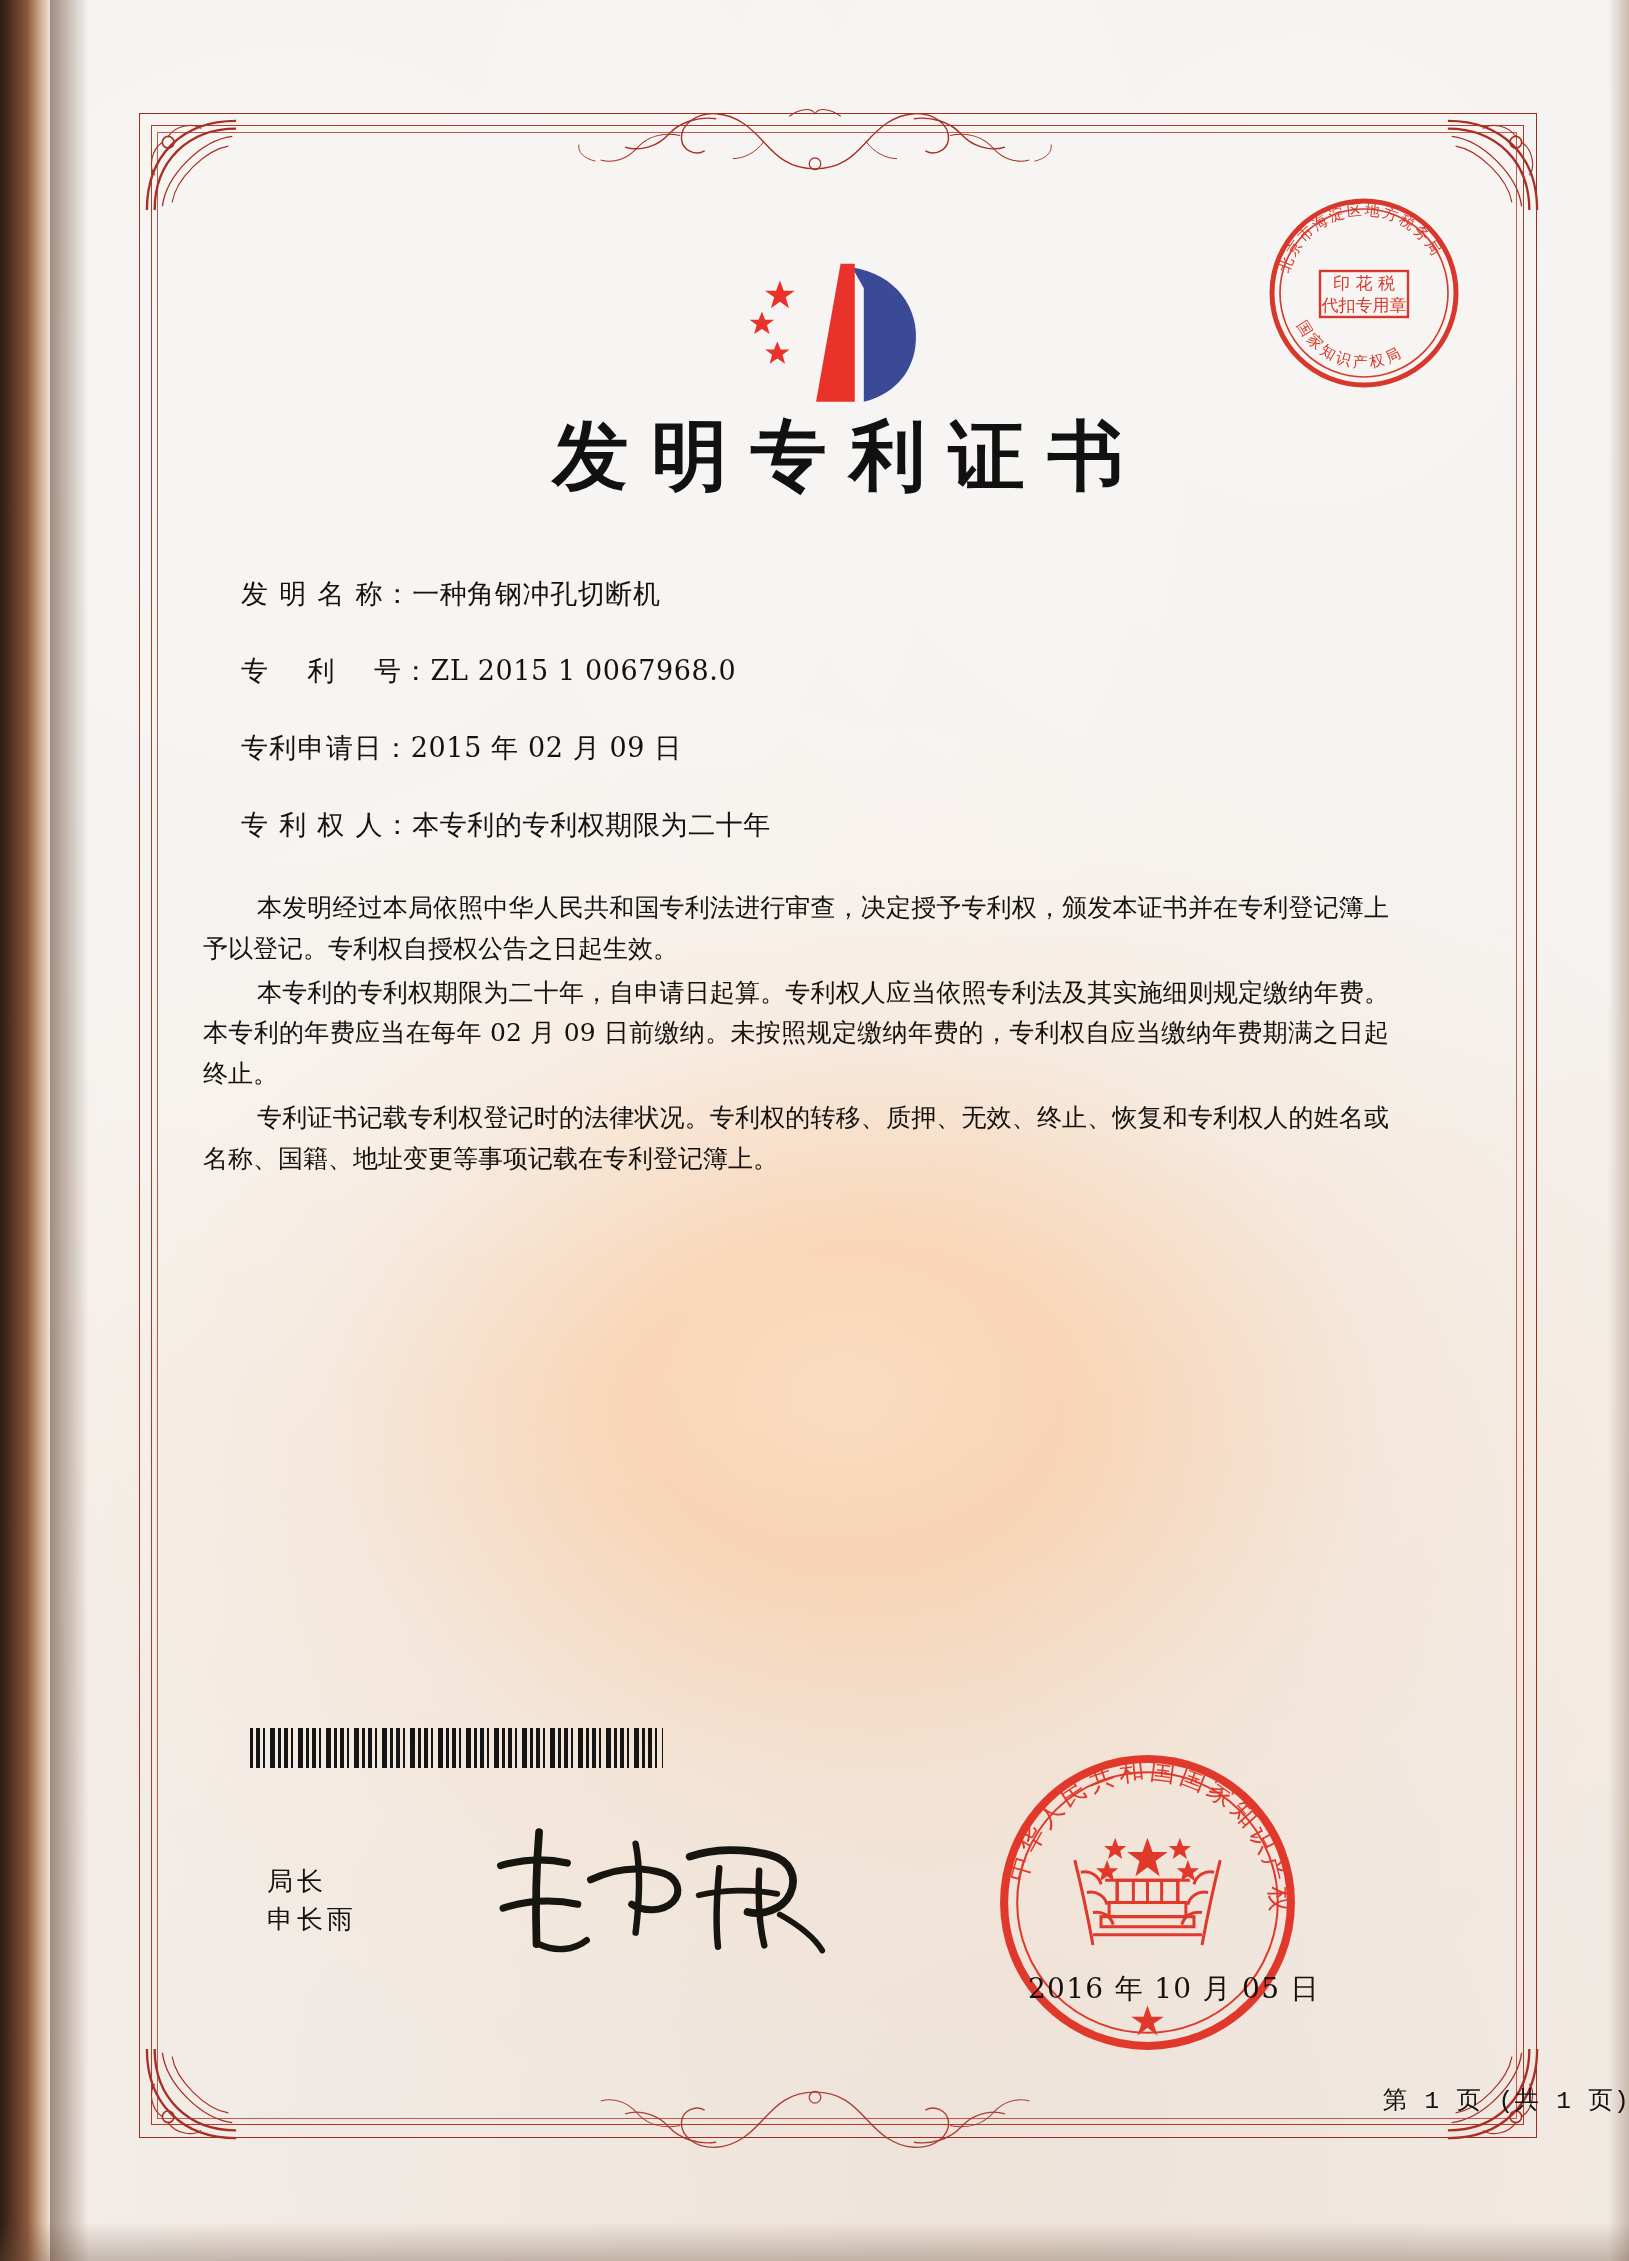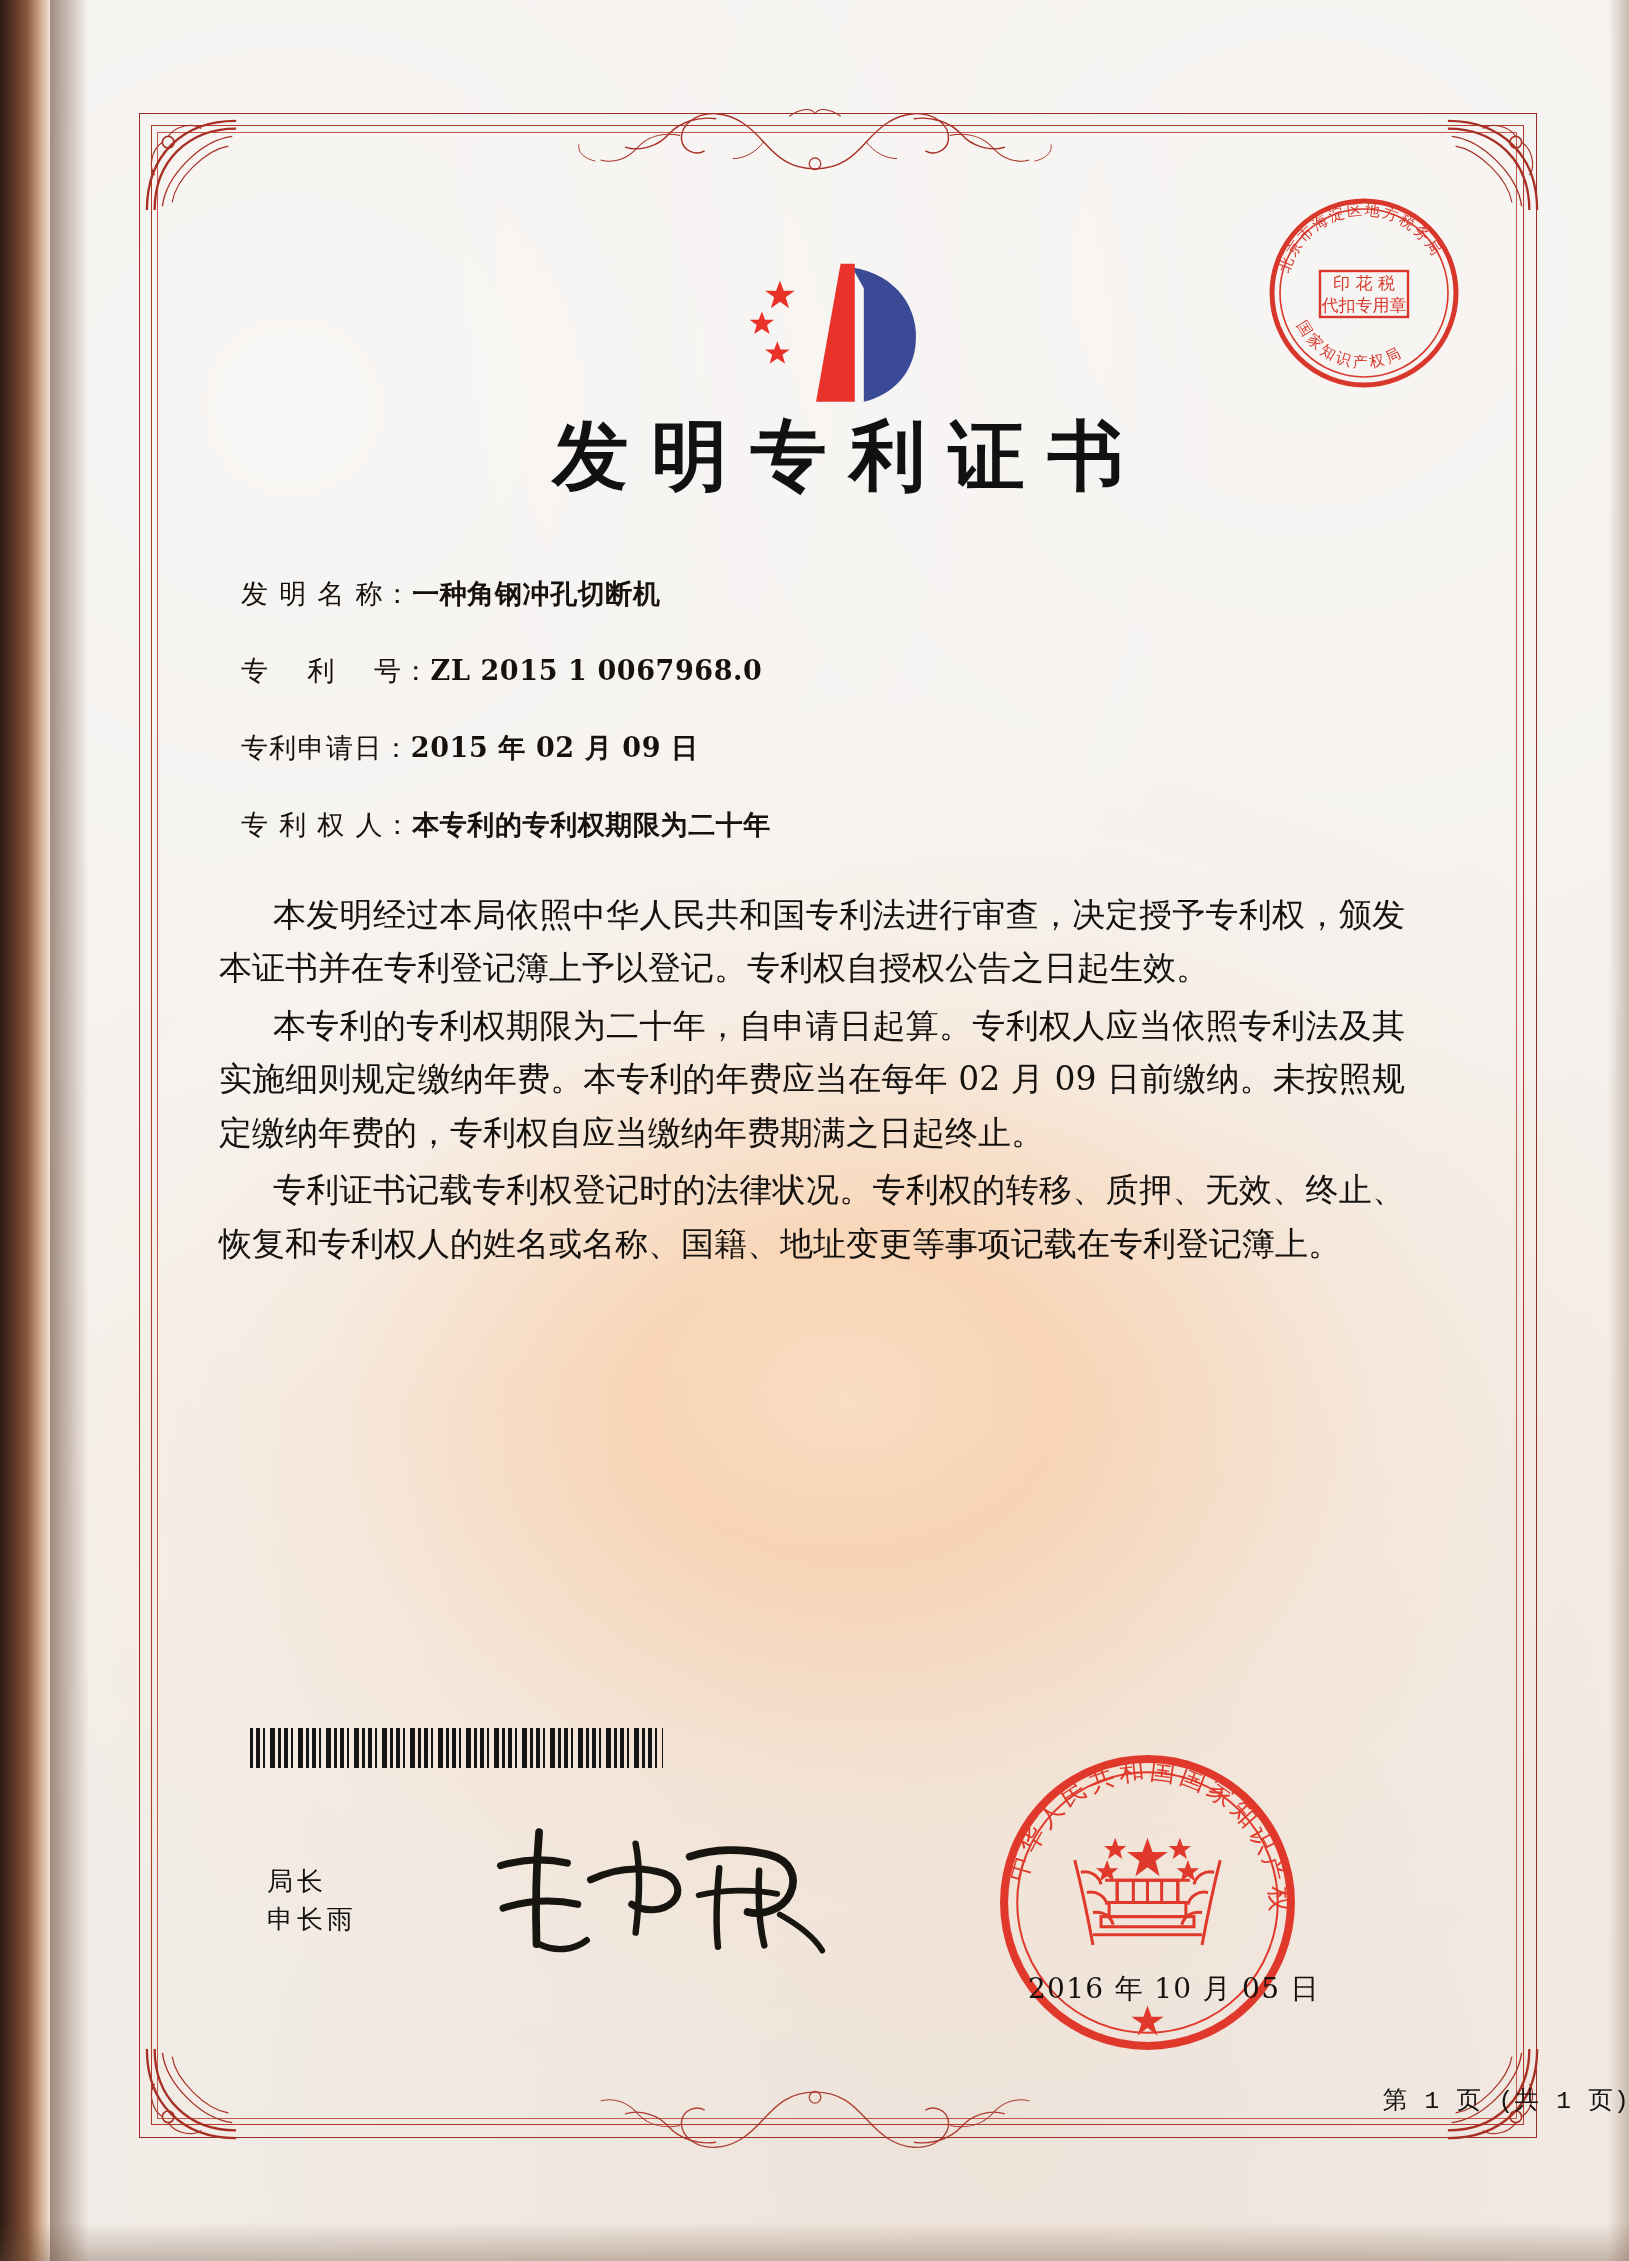--- a/index.html
+++ b/index.html
@@ -157,28 +157,27 @@
   }
   .field-row {
     margin-bottom: 50px;
     white-space: nowrap;
   }
   .field-label {
     letter-spacing: 1.3px;
   }
   .field-value {
     letter-spacing: 0.6px;
-    font-weight: bold;
   }
 
   .paragraphs {
     margin-top: 14px;
-    margin-left: 26px;
+    margin-left: 10px;
     width: 1186px;
-    font-size: 33px;
+    font-size: 25px;
     line-height: 1.62;
     color: #14110f;
     text-align: justify;
   }
   .paragraphs p {
     margin: 0 0 3.9px 0;
     text-indent: 54px;
   }
 
   

